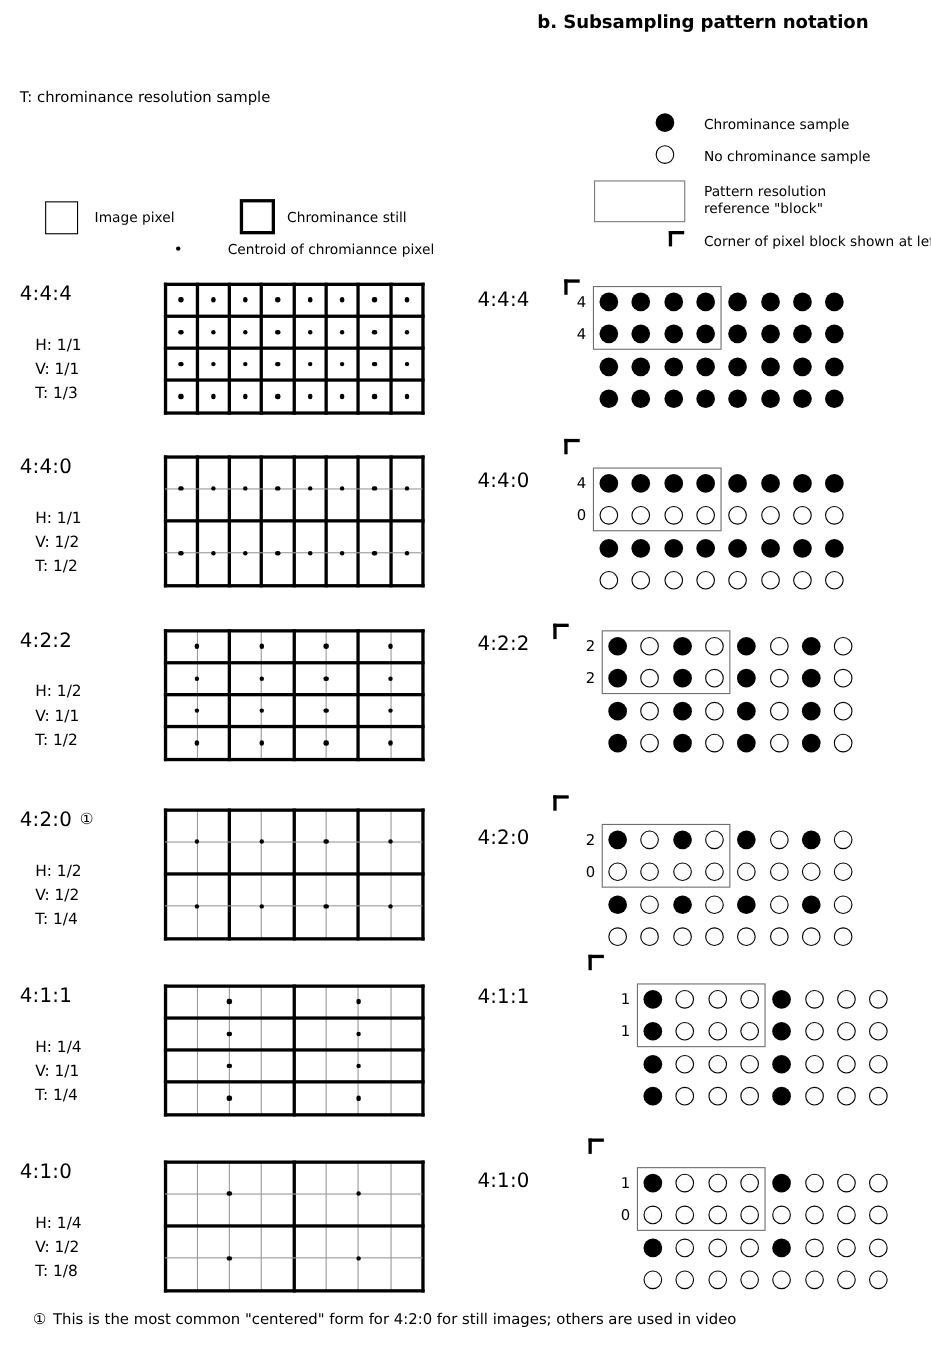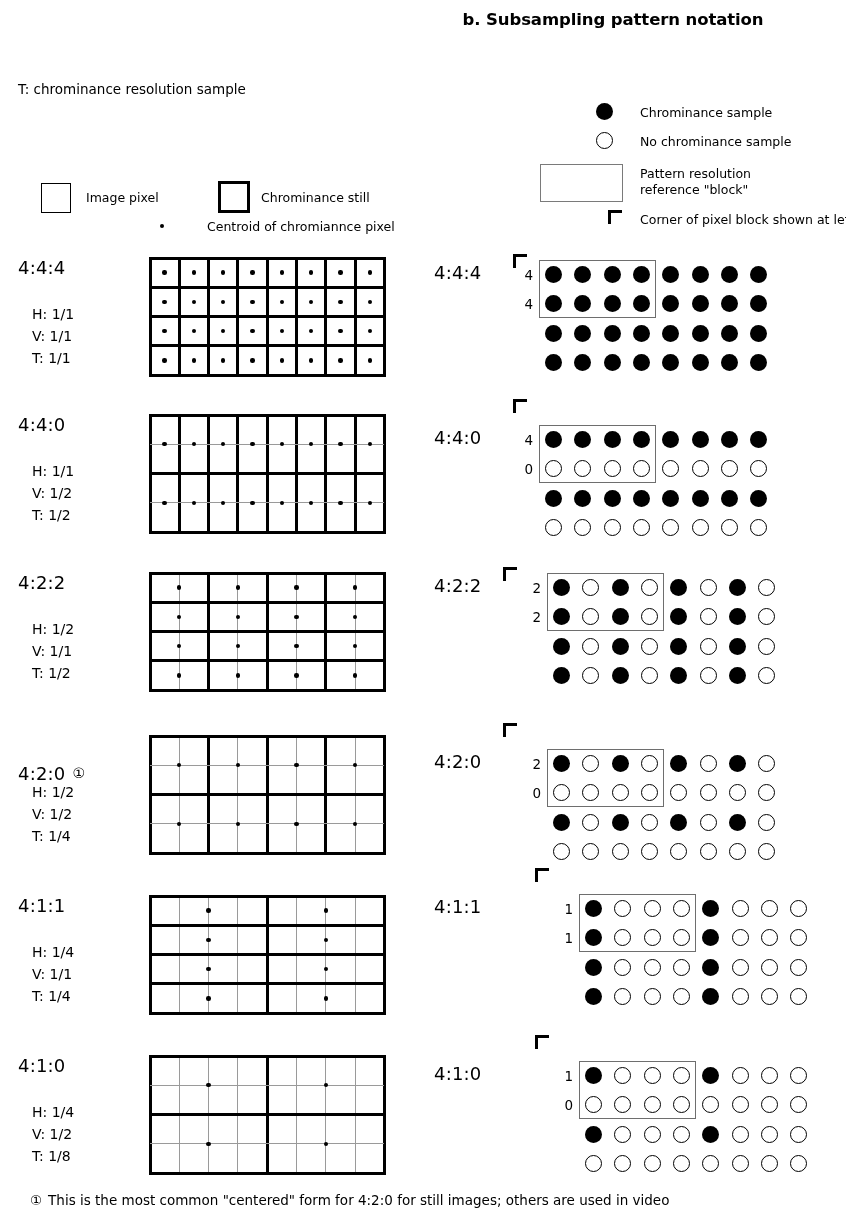--- a/index.html
+++ b/index.html
@@ -19,21 +19,21 @@
 
   
   .panel-title {
     font-size: 16.5px;
     font-weight: bold;
     text-align: center;
     line-height: 23px;
     letter-spacing: -0.1px;
   }
   #title-a { left: 10px; top: 8px; width: 420px; }
-  #title-b { left: 410px; top: 8px; width: 406px; }
+  #title-b { left: 436px; top: 8px; width: 406px; }
 
   
   .def-line {
     font-size: 13.5px;
     line-height: 22px;
     white-space: nowrap;
   }
 
   
   .legend-text {
@@ -163,21 +163,21 @@
 <div class="abs legend-text" style="left:640px; top:182px;">reference "block"</div>
 
 <div class="abs corner-mark" style="left:608px; top:210px;"></div>
 <div class="abs legend-text" style="left:640px; top:212px;">Corner of pixel block shown at left</div>
 
 <div id="rows-container">
     <div class="abs row-name" style="left: 18px; top: 257px;"><span>4:4:4</span></div>
     <div class="abs" style="left: 32px; top: 303px;">
       <div class="row-hvt">H: 1/1</div>
       <div class="row-hvt">V: 1/1</div>
-      <div class="row-hvt">T: 1/1</div>
+      <div class="row-hvt">T: 1/3</div>
     </div>
     <div class="pixgrid" style="left: 150px; top: 258px; width: 234.4px; height: 117.2px;">
       <div class="cellline" style="left: -1.5px; top: -1.5px; width: 3px; height: 120.2px;"></div>
       <div class="cellline" style="left: 27.8px; top: -1.5px; width: 3px; height: 120.2px;"></div>
       <div class="cellline" style="left: 57.1px; top: -1.5px; width: 3px; height: 120.2px;"></div>
       <div class="cellline" style="left: 86.4px; top: -1.5px; width: 3px; height: 120.2px;"></div>
       <div class="cellline" style="left: 115.7px; top: -1.5px; width: 3px; height: 120.2px;"></div>
       <div class="cellline" style="left: 145px; top: -1.5px; width: 3px; height: 120.2px;"></div>
       <div class="cellline" style="left: 174.3px; top: -1.5px; width: 3px; height: 120.2px;"></div>
       <div class="cellline" style="left: 203.6px; top: -1.5px; width: 3px; height: 120.2px;"></div>
@@ -406,21 +406,21 @@
       <div class="pd dot-empty" style="left: 87.9px; top: 87.9px;"></div>
       <div class="pd dot-filled" style="left: 117.2px; top: 87.9px;"></div>
       <div class="pd dot-empty" style="left: 146.5px; top: 87.9px;"></div>
       <div class="pd dot-filled" style="left: 175.8px; top: 87.9px;"></div>
       <div class="pd dot-empty" style="left: 205.1px; top: 87.9px;"></div>
     </div>
     <div class="patblock" style="left: 547px; top: 573px; width: 116.9px; height: 58.3px;"></div>
     <div class="pat-num" style="left: 523px; top: 580px;">2</div>
     <div class="pat-num" style="left: 523px; top: 609.3px;">2</div>
     <div class="abs corner-mark" style="left: 503px; top: 567px;"></div>
-    <div class="abs row-name" style="left: 18px; top: 735px; margin-top: 28px;"><span>4:2:0</span><span class="footnote-mark">①</span></div>
+    <div class="abs row-name" style="left: 18px; top: 735px;"><span>4:2:0</span><span class="footnote-mark">①</span></div>
     <div class="abs" style="left: 32px; top: 781px;">
       <div class="row-hvt">H: 1/2</div>
       <div class="row-hvt">V: 1/2</div>
       <div class="row-hvt">T: 1/4</div>
     </div>
     <div class="pixgrid" style="left: 150px; top: 736px; width: 234.4px; height: 117.2px;">
       <div class="cellline" style="left: -1.5px; top: -1.5px; width: 3px; height: 120.2px;"></div>
       <div class="cellline thin" style="left: 28.8px; top: 0px; width: 1px; height: 117.2px;"></div>
       <div class="cellline" style="left: 57.1px; top: -1.5px; width: 3px; height: 120.2px;"></div>
       <div class="cellline thin" style="left: 87.4px; top: 0px; width: 1px; height: 117.2px;"></div>

